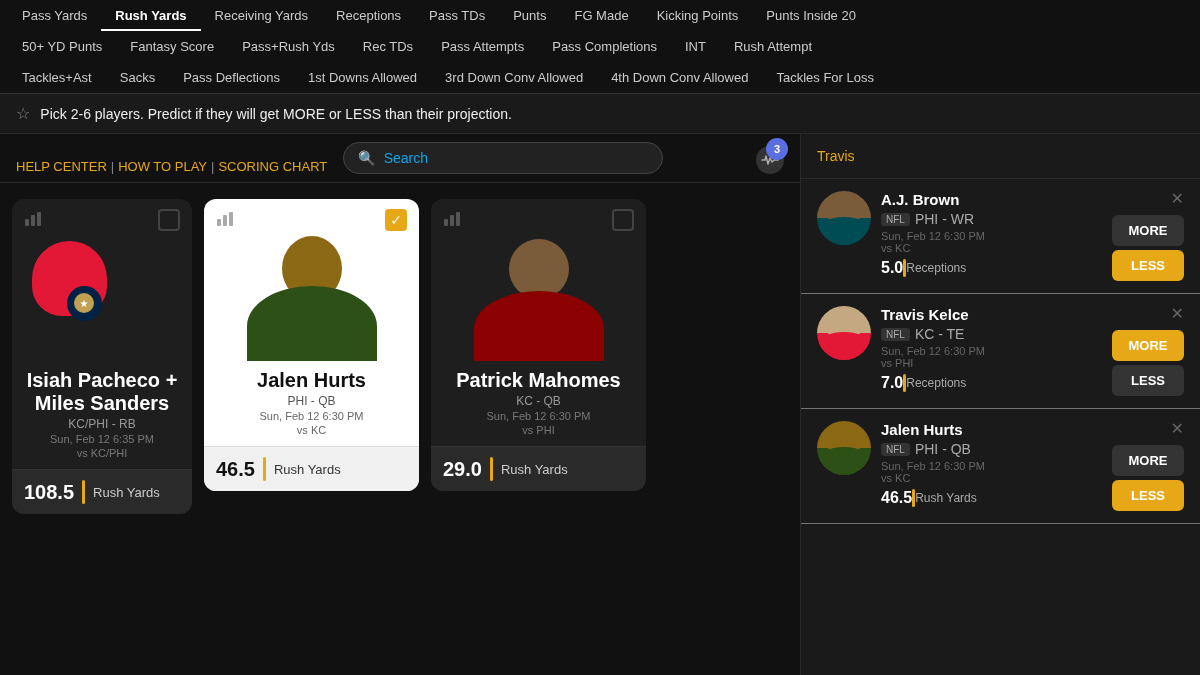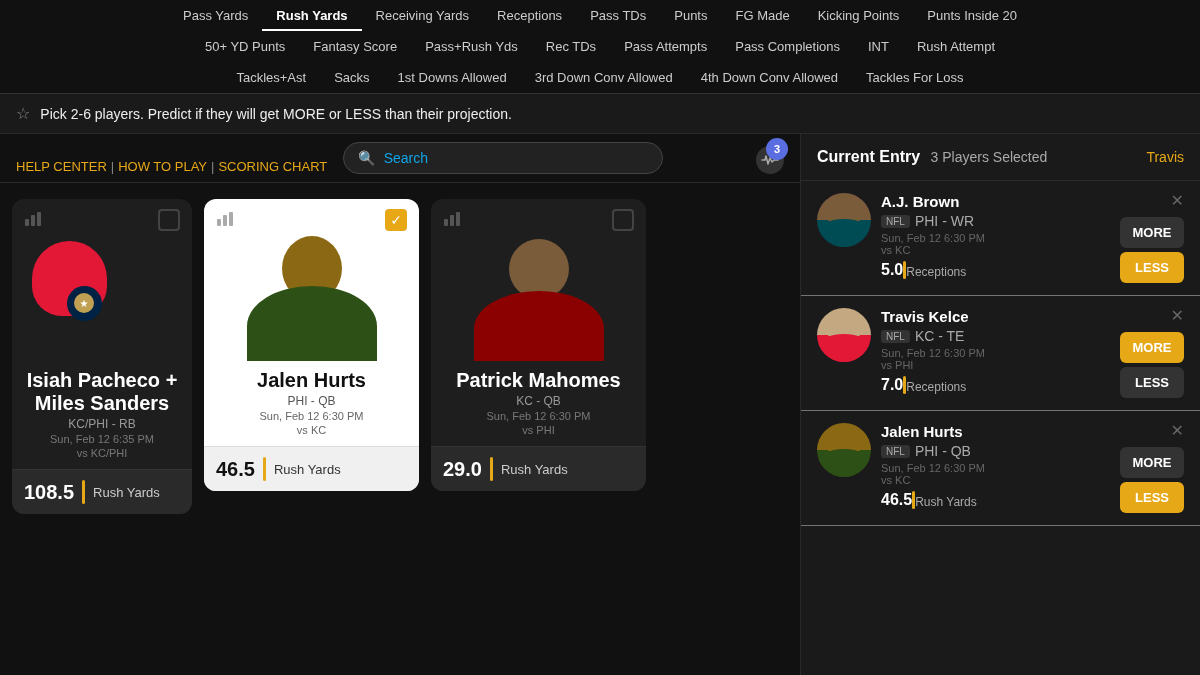--- a/index.html
+++ b/index.html
@@ -16,21 +16,20 @@
     
     .stat-tabs {
       background: #111;
       padding: 0 8px;
       border-bottom: 1px solid #333;
     }
     .stat-tabs-row {
       display: flex;
       flex-wrap: nowrap;
       overflow: hidden;
-      justify-content: center;
     }
     .stat-tab {
       padding: 8px 14px;
       font-size: 13px;
       color: #ccc;
       white-space: nowrap;
       cursor: pointer;
       position: relative;
       flex-shrink: 0;
     }
@@ -340,21 +339,21 @@
     .badge-team {
       font-size: 14px;
       color: #aaa;
     }
     .panel-game-info {
       font-size: 11px;
       color: #666;
     }
     .panel-stat-row {
       display: flex;
-      align-items: flex-end;
+      align-items: center;
       margin-top: 5px;
     }
     .panel-stat-value {
       font-size: 16px;
       font-weight: 700;
       color: #fff;
     }
     .panel-stat-divider {
       width: 3px;
       height: 18px;
@@ -373,21 +372,21 @@
       align-items: flex-end;
     }
     .panel-close {
       color: #666;
       cursor: pointer;
       font-size: 16px;
       line-height: 1;
       margin-bottom: 4px;
     }
     .btn-more, .btn-less {
-      width: 64px;
+      width: 72px;
       padding: 8px 0;
       border-radius: 6px;
       font-size: 13px;
       font-weight: 700;
       border: none;
       cursor: pointer;
       text-align: center;
     }
     .btn-more {
       background: #333;
@@ -457,20 +456,21 @@
       <div class="stat-tab">Pass+Rush Yds</div>
       <div class="stat-tab">Rec TDs</div>
       <div class="stat-tab">Pass Attempts</div>
       <div class="stat-tab">Pass Completions</div>
       <div class="stat-tab">INT</div>
       <div class="stat-tab">Rush Attempt</div>
     </div>
   <div class="stat-tabs-row">
   <div class="stat-tab">Tackles+Ast</div>
       <div class="stat-tab">Sacks</div>
+      <div class="stat-tab">Pass Deflections</div>
       <div class="stat-tab">1st Downs Allowed</div>
       <div class="stat-tab">3rd Down Conv Allowed</div>
       <div class="stat-tab">4th Down Conv Allowed</div>
       <div class="stat-tab">Tackles For Loss</div>
     </div>
 </div>
 
 <div class="announcement-bar">
   <span class="star-icon">☆</span>
   <span>Pick 2-6 players. Predict if they will get MORE or LESS than their projection.</span>
@@ -600,24 +600,20 @@
           <div class="card-score-divider"></div>
           <span class="card-stat-label">Rush Yards</span>
         </div>
       </div>
 
     </div>
   </div>
 
   <div class="right-panel">
     <div class="panel-header">
-      <div>
-        <span class="panel-title">Current Entry</span>
-        <span class="panel-subtitle">3 Players Selected</span>
-      </div>
       <span class="panel-clear">Travis</span>
     </div>
 
     <div class="panel-players">
 
       <div class="panel-player-row">
         <div class="panel-avatar panel-avatar-aj">
           <div style="width:100%;height:100%;display:flex;align-items:center;justify-content:center;">
             <div style="width:34px;height:34px;background:#7a5c3a;border-radius:50%;position:absolute;top:4px;"></div>
             <div style="width:54px;height:28px;background:#004c54;border-radius:50% 50% 0 0;position:absolute;bottom:0;"></div>

